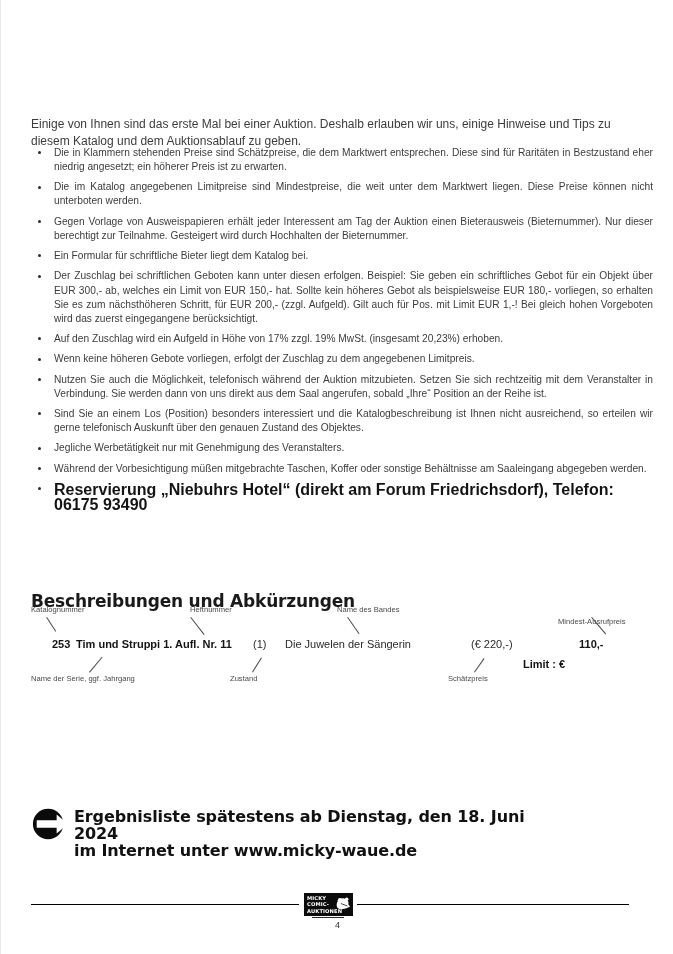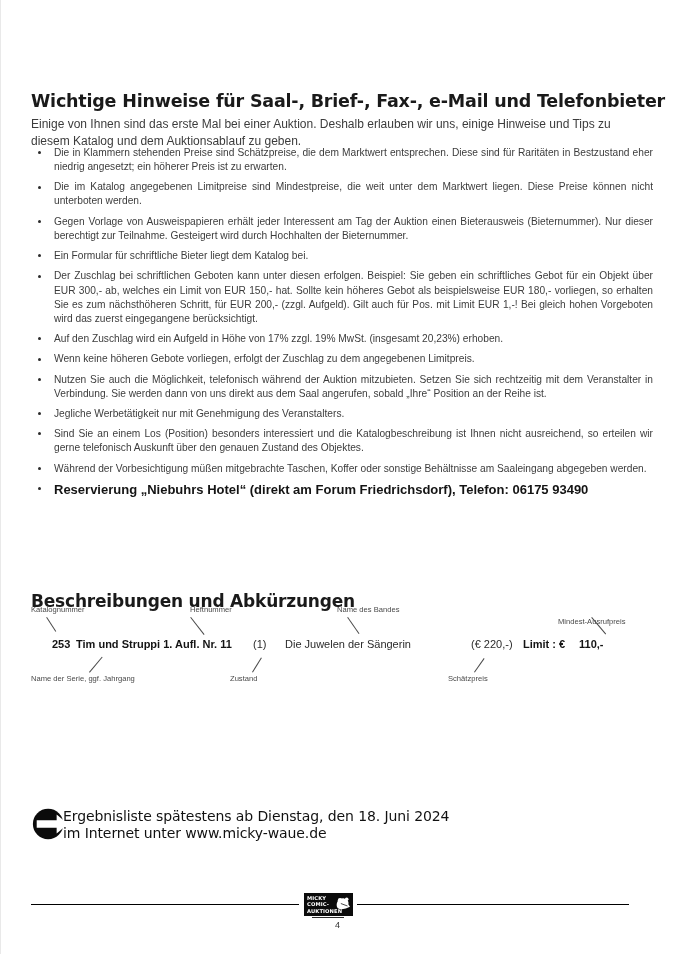--- a/index.html
+++ b/index.html
@@ -79,21 +79,21 @@
   .bullets li .cond {
     font-weight: bold;
     color: #111111;
     font-stretch: condensed;
     font-size: 9.7px;
     letter-spacing: -0.1px;
   }
   .bullets li.strong {
     font-weight: bold;
     color: #141414;
-    font-size: 13px;
+    font-size: 16px;
     line-height: 15px;
   }
   .hotel-second {
     display: block;
     padding-left: 62px;
   }
 
   
   #abbr-diagram {
     position: absolute;
@@ -134,25 +134,25 @@
   }
   #arrow-circle-icon {
     position: absolute;
     left: 0;
     top: 3px;
     width: 38px;
     height: 38px;
   }
   .banner-text {
     position: absolute;
-    left: 32px;
+    left: 43px;
     top: 6px;
     font-family: "DejaVu Sans", sans-serif;
-    font-weight: normal;
-    font-size: 14px;
+    font-weight: bold;
+    font-size: 16px;
     line-height: 17px;
     color: #111111;
     letter-spacing: -0.1px;
   }
 
   
   #footer {
     position: absolute;
     left: 0;
     top: 893px;
@@ -211,35 +211,34 @@
     width: 32px;
     height: 1px;
     background: #2b2b2b;
   }
 </style>
 </head>
 <body>
 
 <div class="page">
 
-  <h1 class="h1" id="heading-main">Wichtige Hinweise für Saal-, Brief-, Fax-, e-Mail und Telefonbieter</h1>
 
   <p class="intro">Einige von Ihnen sind das erste Mal bei einer Auktion. Deshalb erlauben wir uns, einige Hinweise und Tips zu diesem Katalog und dem Auktionsablauf zu geben.</p>
 
   <ul class="bullets" id="bullet-list">
       <li class="justify"><span>Die in Klammern stehenden Preise sind Schätzpreise, die dem Marktwert entsprechen. Diese sind für Raritäten in Bestzustand eher niedrig angesetzt; ein höherer Preis ist zu erwarten.</span></li>
       <li class="justify"><span>Die im Katalog angegebenen Limitpreise sind Mindestpreise, die weit unter dem Marktwert liegen. Diese Preise können nicht unterboten werden.</span></li>
       <li class="justify"><span>Gegen Vorlage von Ausweispapieren erhält jeder Interessent am Tag der Auktion einen Bieterausweis (Bieternummer). Nur dieser berechtigt zur Teilnahme. Gesteigert wird durch Hochhalten der Bieternummer.</span></li>
       <li class="justify"><span>Ein Formular für schriftliche Bieter liegt dem Katalog bei.</span></li>
       <li class="justify"><span>Der Zuschlag bei schriftlichen Geboten kann unter diesen erfolgen. Beispiel: Sie geben ein schriftliches Gebot für ein Objekt über EUR 300,- ab, welches ein Limit von EUR 150,- hat. Sollte kein höheres Gebot als beispielsweise EUR 180,- vorliegen, so erhalten Sie es zum nächsthöheren Schritt, für EUR 200,- (zzgl. Aufgeld). Gilt auch für Pos. mit Limit EUR 1,-! Bei gleich hohen Vorgeboten wird das zuerst eingegangene berücksichtigt.</span></li>
       <li class="justify"><span>Auf den Zuschlag wird ein Aufgeld in Höhe von 17% zzgl. 19% MwSt. (insgesamt 20,23%) erhoben.</span></li>
       <li class="justify"><span>Wenn keine höheren Gebote vorliegen, erfolgt der Zuschlag zu dem angegebenen Limitpreis.</span></li>
       <li class="justify"><span>Nutzen Sie auch die Möglichkeit, telefonisch während der Auktion mitzubieten. Setzen Sie sich rechtzeitig mit dem Veranstalter in Verbindung. Sie werden dann von uns direkt aus dem Saal angerufen, sobald „Ihre“ Position an der Reihe ist.</span></li>
+      <li class="justify"><span>Sind Sie an einem Los (Position) besonders interessiert und die Katalogbeschreibung ist Ihnen nicht ausreichend, so erteilen wir gerne telefonisch Auskunft über den genauen Zustand des Objektes.</span></li>
       <li class="justify"><span>Jegliche Werbetätigkeit nur mit Genehmigung des Veranstalters.</span></li>
-      <li class="justify"><span>Sind Sie an einem Los (Position) besonders interessiert und die Katalogbeschreibung ist Ihnen nicht ausreichend, so erteilen wir gerne telefonisch Auskunft über den genauen Zustand des Objektes.</span></li>
       <li class="justify"><span>Während der Vorbesichtigung müßen mitgebrachte Taschen, Koffer oder sonstige Behältnisse am Saaleingang abgegeben werden.</span></li>
       <li class="strong"><span>Reservierung „Niebuhrs Hotel“ (direkt am Forum Friedrichsdorf), Telefon: 06175 93490</span></li>
     </ul>
 
   <h2 class="h1" id="heading-desc">Beschreibungen und Abkürzungen</h2>
 
   <div id="abbr-diagram">
 
     <div class="dlabel" style="left:0px;   top:0px;">Katalognummer</div>
     <div class="dlabel" style="left:143px; top:0px;padding-left:16px;">Heftnummer</div>
@@ -249,21 +248,21 @@
     <div class="leader" style="left:16px;  top:12px; width:17px; transform:rotate(57deg);"></div>
     <div class="leader" style="left:160px; top:12px; width:22px; transform:rotate(52deg);"></div>
     <div class="leader" style="left:317px; top:12px; width:20px; transform:rotate(55deg);"></div>
     <div class="leader" style="left:561px; top:12px; width:22px; transform:rotate(50deg);"></div>
 
     <div class="dspec b" style="left:21px;">253</div>
     <div class="dspec b" style="left:45px;">Tim und Struppi 1. Aufl. Nr. 11</div>
     <div class="dspec" style="left:222px;">(1)</div>
     <div class="dspec" style="left:254px;">Die Juwelen der Sängerin</div>
     <div class="dspec" style="left:440px;">(€ 220,-)</div>
-    <div class="dspec b" style="left:492px;">Limit : €</div>
+    <div class="dspec b" style="left:492px;margin-top:20px;">Limit : €</div>
     <div class="dspec b" style="left:548px;">110,-</div>
 
     <div class="leader" style="left:58px;  top:67px; width:20px; transform:rotate(-50deg);"></div>
     <div class="leader" style="left:221px; top:67px; width:17px; transform:rotate(-58deg);"></div>
     <div class="leader" style="left:443px; top:67px; width:17px; transform:rotate(-55deg);"></div>
 
     <div class="dlabel" style="left:0px;   top:69px;">Name der Serie, ggf. Jahrgang</div>
     <div class="dlabel" style="left:199px; top:69px;">Zustand</div>
     <div class="dlabel" style="left:417px; top:69px;">Schätzpreis</div>
   </div>

